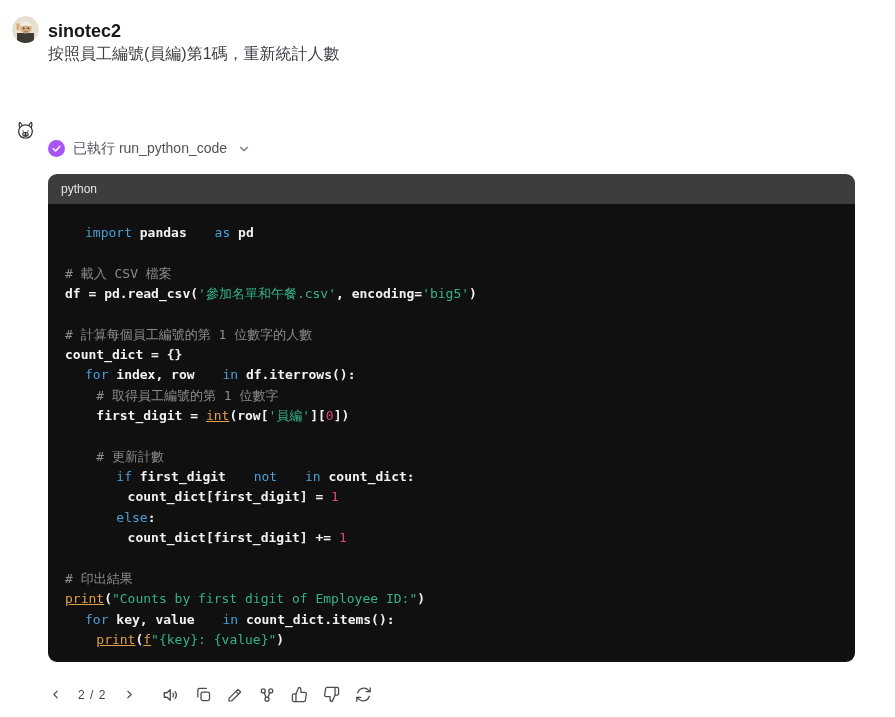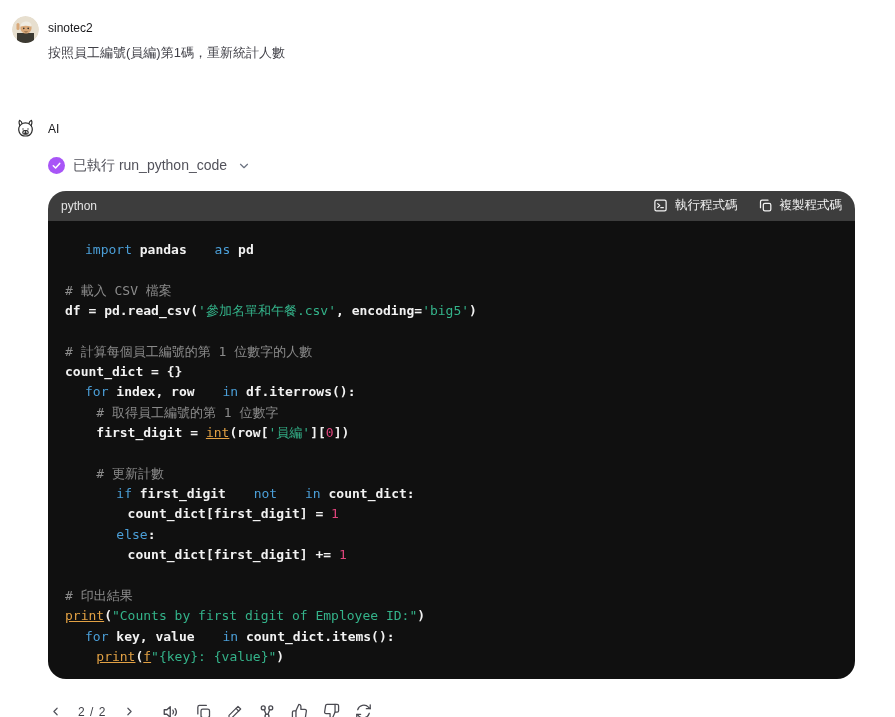--- a/index.html
+++ b/index.html
@@ -8,29 +8,29 @@
 
   .page { width:895px; height:717px; position:relative; }
 
   .msg { display:flex; padding-left:12px; }
   .avatar { width:27px; height:27px; border-radius:50%; flex-shrink:0; margin-right:9px; overflow:hidden; }
   .msg-body { flex:1; min-width:0; }
 
   .user-msg { padding-top:16px; }
   .ai-msg { margin-top:54px; }
 
-  .msg-name { font-size:12px; font-weight:400; color:#18181b; padding-top:5px; line-height:1.2; }
-  .msg-text { font-size:13px; color:#3f3f46; margin-top:9px; line-height:1.4; }
+  .msg-name { font-size:18px; font-weight:700; color:#18181b; padding-top:5px; line-height:1.2; }
+  .msg-text { font-size:16px; color:#3f3f46; line-height:1.4; }
 
   .tool-row { display:flex; align-items:center; gap:8px; margin-top:21px; font-size:14px; color:#52525b; cursor:pointer; width:fit-content; }
   .check-badge { width:17px; height:17px; border-radius:50%; background:var(--accent-check,#a855f7); display:flex; align-items:center; justify-content:center; }
   .check-badge svg { display:block; }
   .tool-chevron { color:#6b7280; display:flex; margin-left:2px; }
 
-  .code-block { margin-top:16px; width:807px; border-radius:18px; overflow:hidden; }
+  .code-block { margin-top:16px; width:807px; border-radius:9px; overflow:hidden; }
   .code-header { height:30px; background:var(--code-header-bg,#3d3d3d); display:flex; align-items:center; padding:0 13px; }
   .code-lang { color:#e4e4e4; font-size:12px; }
   .code-actions { margin-left:auto; display:flex; align-items:center; gap:20px; }
   .code-action { display:flex; align-items:center; gap:7px; color:#f2f2f2; font-size:12.5px; cursor:pointer; }
   .code-action svg { display:block; }
 
   .code-body { background:var(--code-body-bg,#101010); height:458px; padding:19px 16px 14px 17px; margin:0;
                font-family:"DejaVu Sans Mono","Liberation Mono",monospace; font-size:13px; line-height:20.35px; overflow:hidden; }
   .code-line { white-space:pre; min-height:20.35px; }
   .code-line span { white-space:pre; }
@@ -80,60 +80,38 @@
         <path d="M8.6 9.5 C7 7.6 6.6 4.6 7.6 3.3 C9 4 10 5.6 10.3 7.2" fill="#fff"></path>
         <path d="M18.4 9.5 C20 7.6 20.4 4.6 19.4 3.3 C18 4 17 5.6 16.7 7.2" fill="#fff"></path>
         <path d="M9.2 7.4 a6.2 5.6 0 0 1 8.6 0 c2.2 1.7 3 4.9 1.9 7.8 c-1 2.5-3.4 3.8-6.2 3.8 s-5.2-1.3-6.2-3.8 c-1.1-2.9-0.3-6.1 1.9-7.8 z" fill="#fff"></path>
         <circle cx="11" cy="12" r="0.7" fill="#2c2c2c" stroke="none"></circle>
         <circle cx="16" cy="12" r="0.7" fill="#2c2c2c" stroke="none"></circle>
         <rect x="10.8" y="13.6" width="5.4" height="3.6" rx="1.8" fill="#fff"></rect>
         <path d="M13.5 14.6 v1.2 M12.6 16.2 q0.9 0.7 1.8 0"></path>
       </svg>
     </div>
     <div class="msg-body">
-      <div class="msg-name">AI</div>
 
       <div class="tool-row">
         <span class="check-badge">
           <svg width="11" height="11" viewBox="0 0 24 24" fill="none" stroke="#ffffff" stroke-width="3.4" stroke-linecap="round" stroke-linejoin="round">
               <path d="M5 12.5l5 5 9-10"></path>
             </svg>
         </span>
         <span>已執行 run_python_code</span>
         <span class="tool-chevron">
           <svg width="14" height="14" viewBox="0 0 24 24" fill="none" stroke="currentColor" stroke-width="2" stroke-linecap="round" stroke-linejoin="round">
               <path d="M6 9l6 6 6-6"></path>
             </svg>
         </span>
       </div>
 
       <div class="code-block">
         <div class="code-header">
           <span class="code-lang">python</span>
-          <div class="code-actions">
-            <div class="code-action">
-              <span>
-                <svg width="15" height="15" viewBox="0 0 24 24" fill="none" stroke="#f2f2f2" stroke-width="2" stroke-linecap="round" stroke-linejoin="round">
-                    <rect x="3" y="3.5" width="18" height="17" rx="2.5"></rect>
-                    <path d="M7.5 9l3.2 3-3.2 3"></path>
-                    <line x1="12.5" y1="15.5" x2="16.5" y2="15.5"></line>
-                  </svg>
-              </span>
-              <span>執行程式碼</span>
-            </div>
-            <div class="code-action">
-              <span>
-                <svg width="15" height="15" viewBox="0 0 24 24" fill="none" stroke="#f2f2f2" stroke-width="2" stroke-linecap="round" stroke-linejoin="round">
-                    <rect x="8.5" y="8.5" width="12" height="12" rx="2.5"></rect>
-                    <path d="M4 15.5 V6 a2.5 2.5 0 0 1 2.5 -2.5 h9.5"></path>
-                  </svg>
-              </span>
-              <span>複製程式碼</span>
-            </div>
-          </div>
         </div>
         <pre class="code-body"><div class="code-line"><span class="tk-k">import</span><span class="tk-p"> pandas </span><span class="tk-k">as</span><span class="tk-p"> pd</span></div><div class="code-line">&nbsp;</div><div class="code-line"><span class="tk-c"># 載入 CSV 檔案</span></div><div class="code-line"><span class="tk-p">df = pd.read_csv(</span><span class="tk-s">'參加名單和午餐.csv'</span><span class="tk-p">, encoding=</span><span class="tk-s">'big5'</span><span class="tk-p">)</span></div><div class="code-line">&nbsp;</div><div class="code-line"><span class="tk-c"># 計算每個員工編號的第 1 位數字的人數</span></div><div class="code-line"><span class="tk-p">count_dict = {}</span></div><div class="code-line"><span class="tk-k">for</span><span class="tk-p"> index, row </span><span class="tk-k">in</span><span class="tk-p"> df.iterrows():</span></div><div class="code-line"><span class="tk-c">    # 取得員工編號的第 1 位數字</span></div><div class="code-line"><span class="tk-p">    first_digit = </span><span class="tk-f">int</span><span class="tk-p">(row[</span><span class="tk-s">'員編'</span><span class="tk-p">][</span><span class="tk-n">0</span><span class="tk-p">])</span></div><div class="code-line">&nbsp;</div><div class="code-line"><span class="tk-c">    # 更新計數</span></div><div class="code-line"><span class="tk-p">    </span><span class="tk-k">if</span><span class="tk-p"> first_digit </span><span class="tk-k">not</span><span class="tk-p"> </span><span class="tk-k">in</span><span class="tk-p"> count_dict:</span></div><div class="code-line"><span class="tk-p">        count_dict[first_digit] = </span><span class="tk-n">1</span></div><div class="code-line"><span class="tk-p">    </span><span class="tk-k">else</span><span class="tk-p">:</span></div><div class="code-line"><span class="tk-p">        count_dict[first_digit] += </span><span class="tk-n">1</span></div><div class="code-line">&nbsp;</div><div class="code-line"><span class="tk-c"># 印出結果</span></div><div class="code-line"><span class="tk-f">print</span><span class="tk-p">(</span><span class="tk-s">"Counts by first digit of Employee ID:"</span><span class="tk-p">)</span></div><div class="code-line"><span class="tk-k">for</span><span class="tk-p"> key, value </span><span class="tk-k">in</span><span class="tk-p"> count_dict.items():</span></div><div class="code-line"><span class="tk-p">    </span><span class="tk-f">print</span><span class="tk-p">(</span><span class="tk-f">f</span><span class="tk-s">"{key}: {value}"</span><span class="tk-p">)</span></div></pre>
       </div>
 
       <div class="toolbar">
         <span class="tb-btn nav-chevron">
           <svg width="13" height="13" viewBox="0 0 24 24" fill="none" stroke="currentColor" stroke-width="2.2" stroke-linecap="round" stroke-linejoin="round">
               <path d="M15 18l-6-6 6-6"></path>
             </svg>
         </span>

